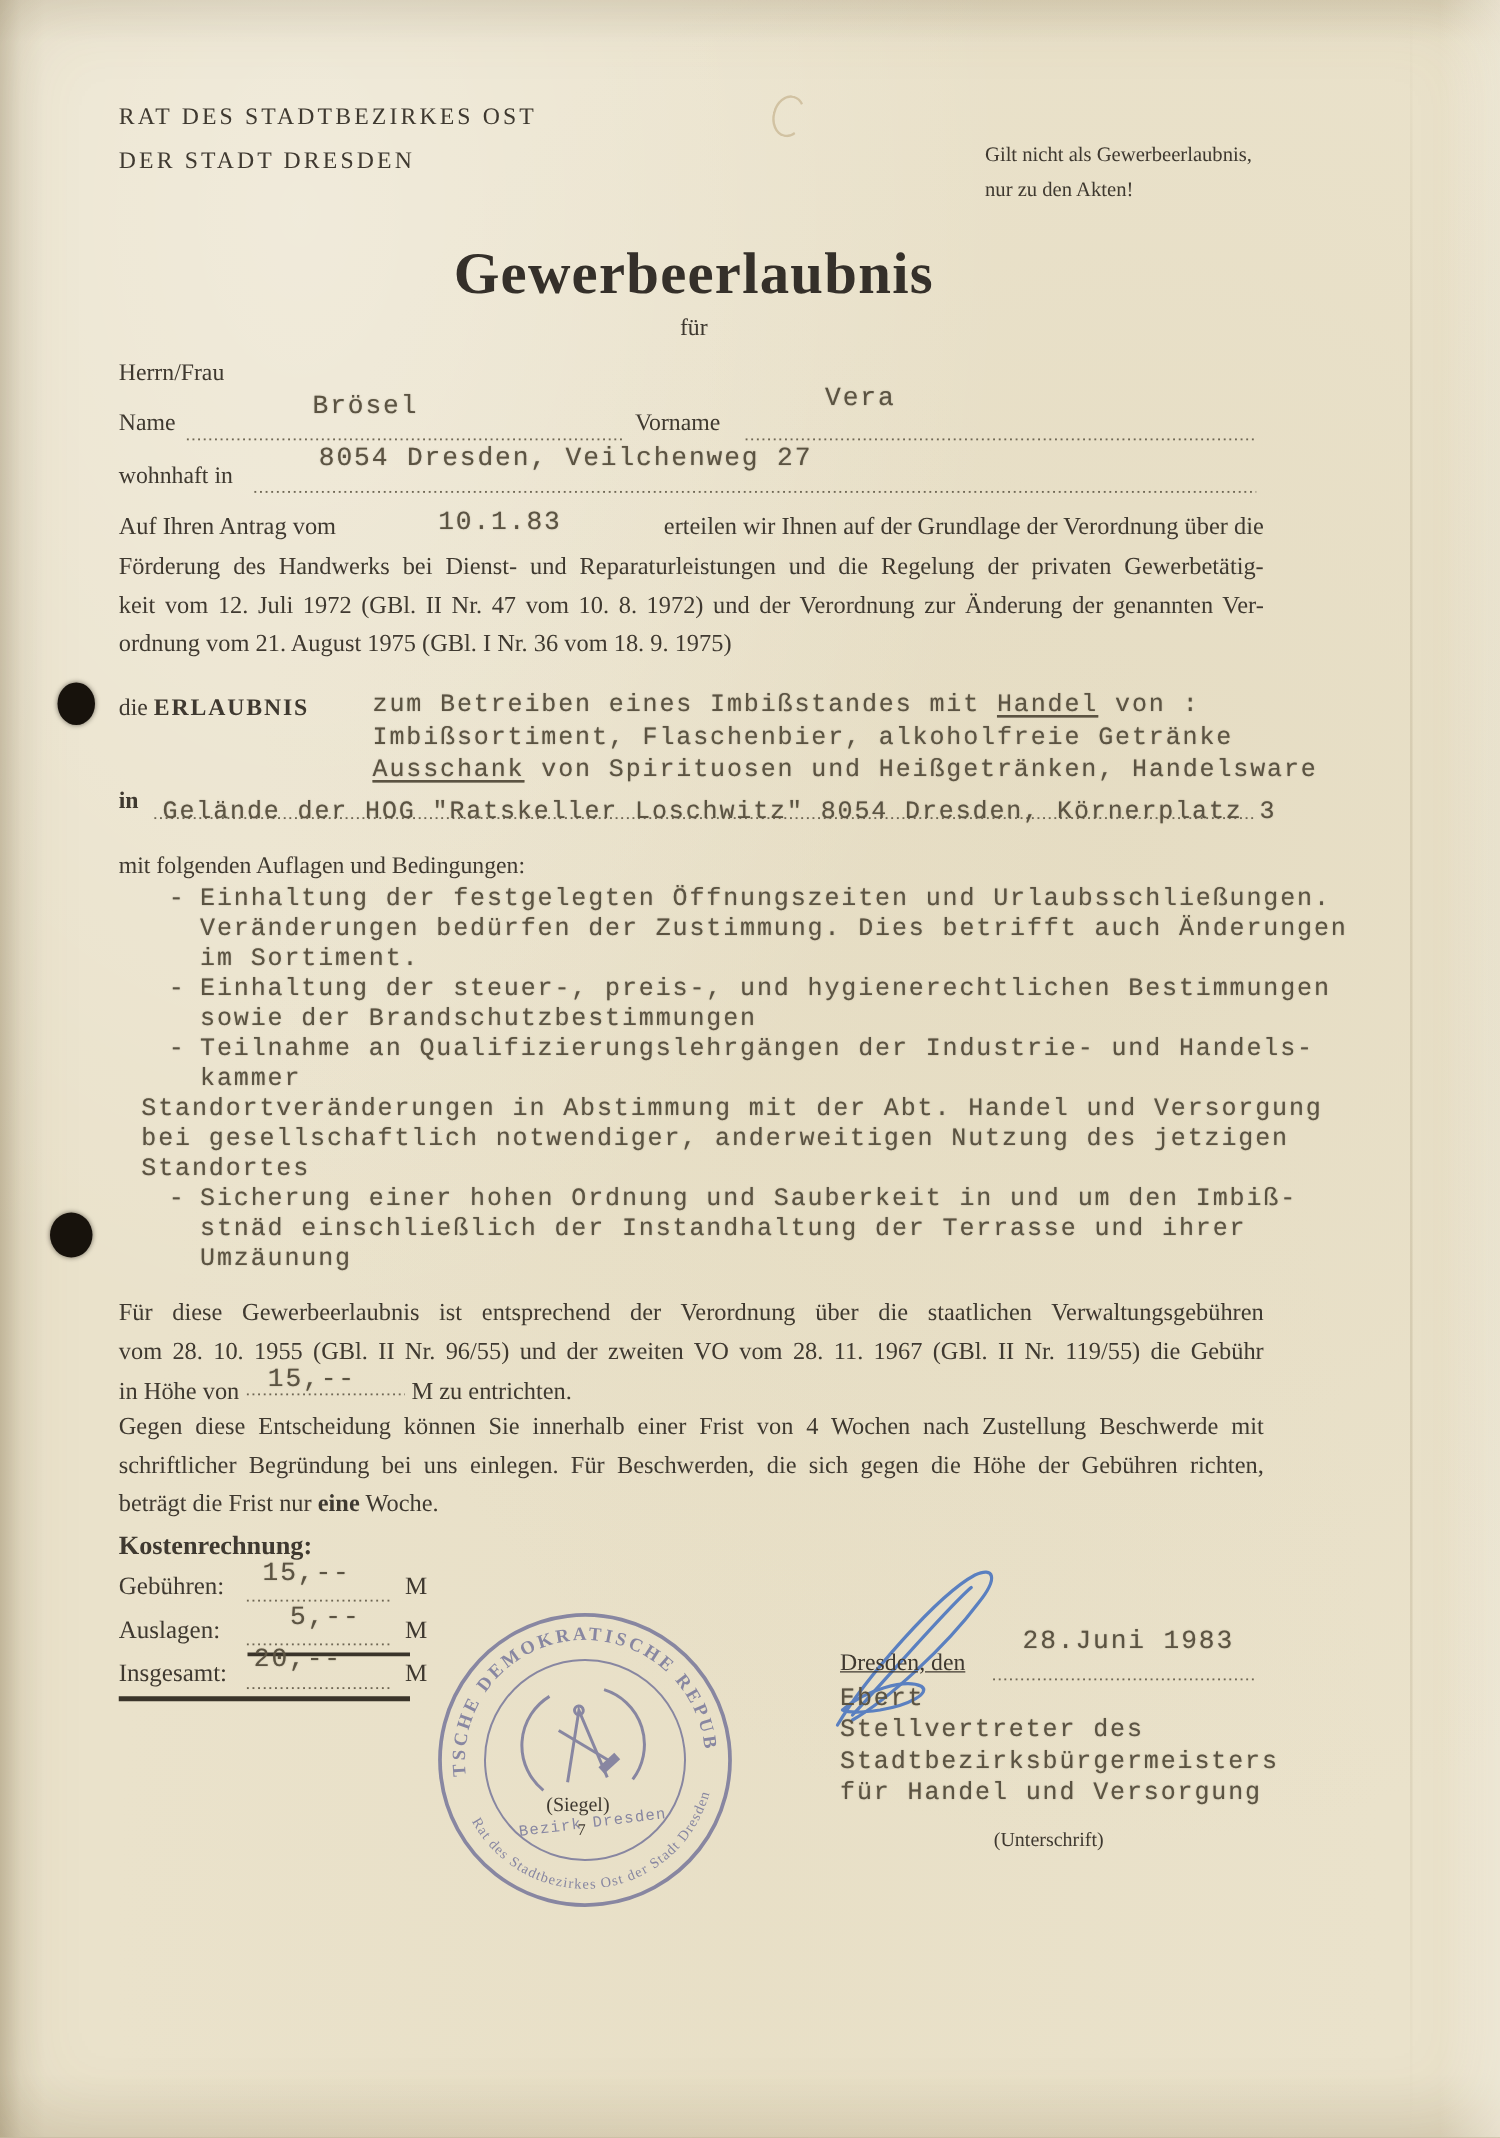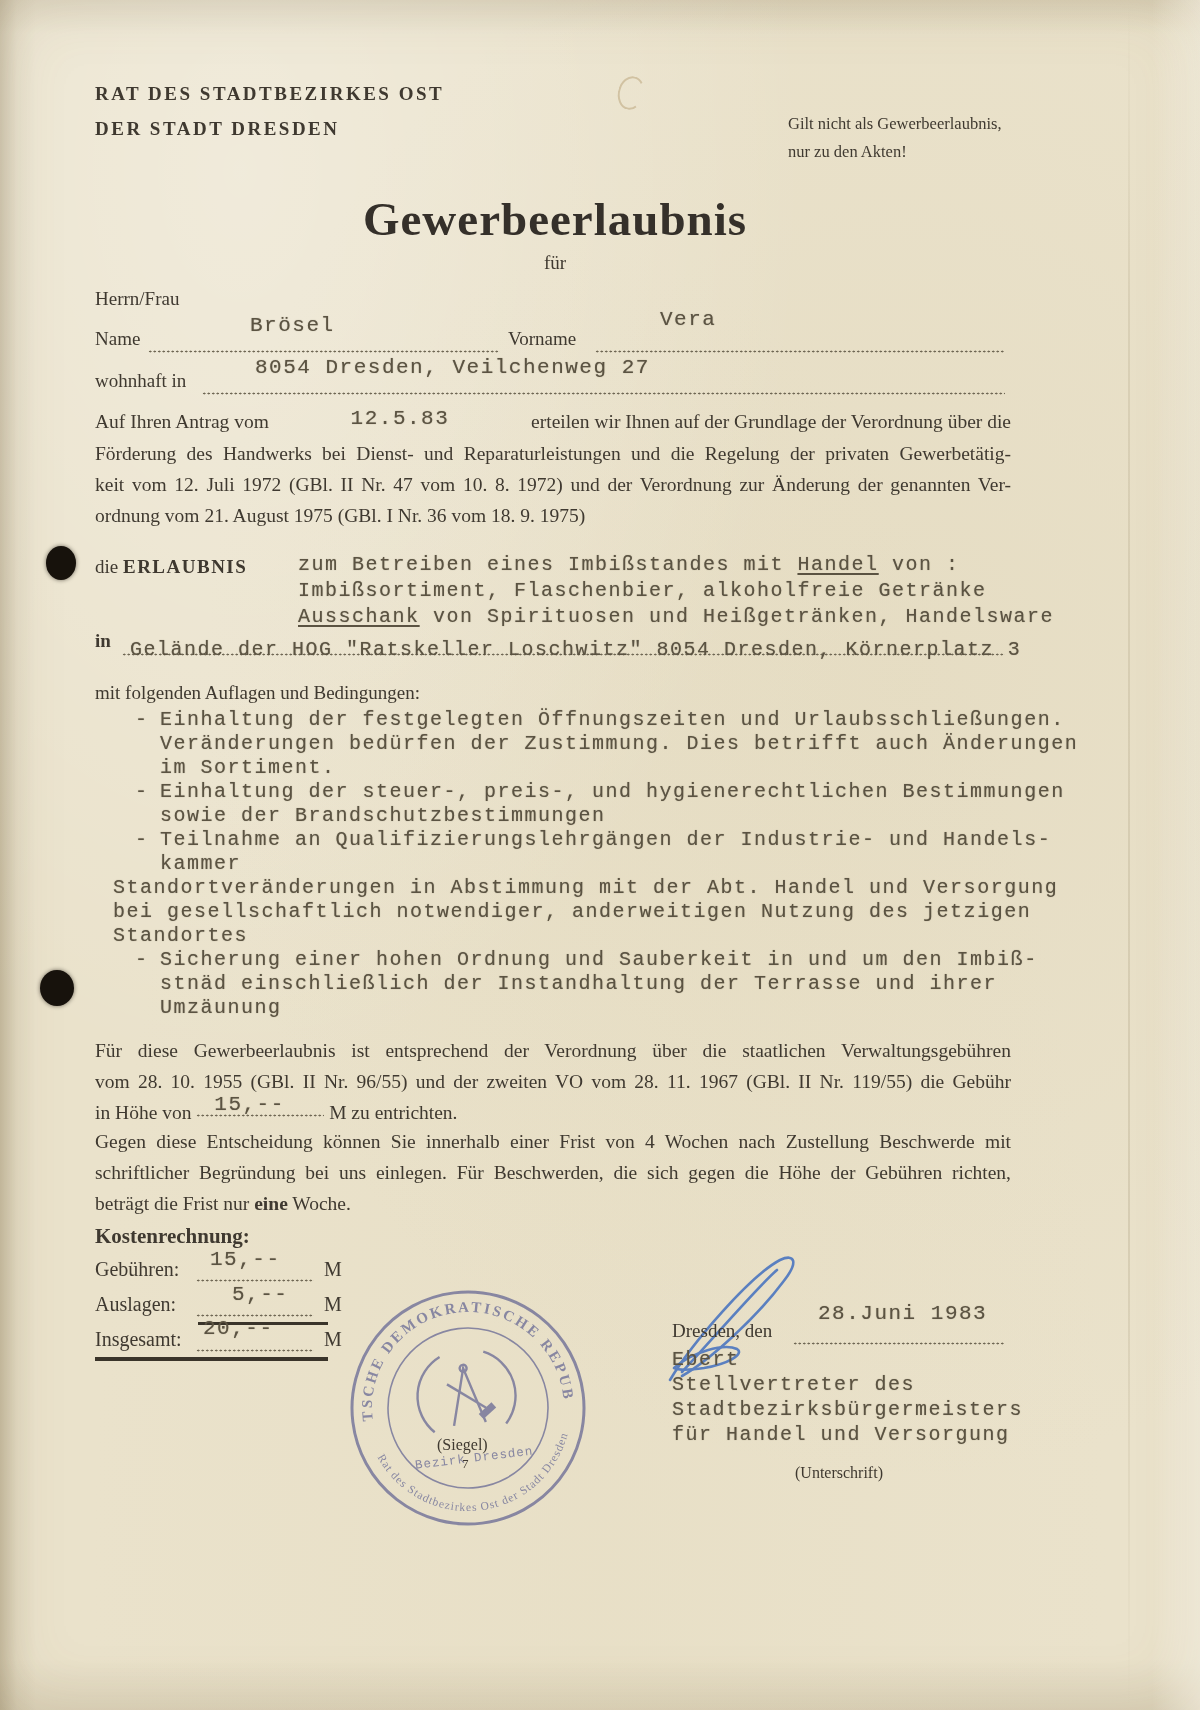--- a/index.html
+++ b/index.html
@@ -23,21 +23,21 @@
   }
   .abs{position:absolute;}
   .print{font-family:"Liberation Serif", serif;color:#3f3930;}
   .tw{
     font-family:"Liberation Mono", monospace;
     color:#5b5342;
     letter-spacing:1.5px;
     text-shadow:0 0 1px rgba(91,83,66,0.55);
     white-space:nowrap;
   }
-  .hdr{font-size:19px;letter-spacing:2.5px;font-weight:700;line-height:35px;}
+  .hdr{font-size:19px;letter-spacing:2.5px;font-weight:400;line-height:35px;}
   .note{font-size:16.5px;line-height:28px;}
   .doc-title{font-size:47px;font-weight:700;letter-spacing:1px;color:#35302a;}
   .doc-sub{font-size:19px;}
   .body19{font-size:19.5px;line-height:31px;}
   .just{text-align:justify;text-align-last:justify;}
   .dotline{
     height:3px;
     background-image:radial-gradient(circle, #6f6754 0.9px, transparent 1.1px);
     background-size:4.5px 3px;
     background-repeat:repeat-x;
@@ -98,21 +98,21 @@
   <div class="abs dotline" style="left:595px;top:350px;width:410px;"></div>
   <div class="abs tw" style="left:660px;top:308px;font-size:21px;text-align:center;">Vera</div>
 
   <div class="abs print label19" style="left:95px;top:370px;">wohnhaft in</div>
   <div class="abs dotline" style="left:202px;top:392px;width:803px;"></div>
   <div class="abs tw" style="left:255px;top:356px;font-size:21px;">8054 Dresden, Veilchenweg 27</div>
 
   <div class="abs" style="left:95px;top:406px;width:916px;">
     <div class="print body19" style="display:flex;justify-content:space-between;align-items:baseline;">
       <span>Auf Ihren Antrag vom</span>
-      <span class="tw" style="font-size:21px;transform:translateY(-4px);">12.5.83</span>
+      <span class="tw" style="font-size:21px;transform:translateY(-4px);">10.1.83</span>
       <span>erteilen wir Ihnen auf der Grundlage der Verordnung über die</span>
     </div>
     <div class="print body19 just">Förderung des Handwerks bei Dienst- und Reparaturleistungen und die Regelung der privaten Gewerbetätig-</div>
     <div class="print body19 just">keit vom 12. Juli 1972 (GBl. II Nr. 47 vom 10. 8. 1972) und der Verordnung zur Änderung der genannten Ver-</div>
     <div class="print body19">ordnung vom 21. August 1975 (GBl. I Nr. 36 vom 18. 9. 1975)</div>
   </div>
 
   <div class="abs print" style="left:95px;top:556px;font-size:19px;">
     <span>die</span>
     <span style="font-weight:600;letter-spacing:1.5px;">ERLAUBNIS</span>
@@ -241,21 +241,21 @@
   <div class="abs print" style="left:462px;top:1456px;font-size:13px;">7</div>
 
   <svg class="abs" style="left:652px;top:1248px;" width="190" height="145" viewBox="0 0 190 145">
     <g stroke="#4f78c0" stroke-width="2.6" fill="none" opacity="0.92" stroke-linecap="round">
       <path d="M18 132 C 40 95, 98 28, 128 12 C 143 5, 147 14, 131 34 C 104 70, 58 112, 30 128"></path>
       <path d="M30 124 C 60 92, 106 38, 125 22"></path>
       <path d="M22 120 C 40 104, 72 95, 85 101 C 93 106, 76 116, 52 120 C 38 122, 26 122, 22 120"></path>
     </g>
   </svg>
 
-  <div class="abs print label19" style="left:672px;top:1320px;">Dresden, den</div>
+  <div class="abs print label19" style="left:672px;top:1320px;text-decoration:underline;">Dresden, den</div>
   <div class="abs dotline" style="left:793px;top:1342px;width:212px;"></div>
   <div class="abs tw" style="left:818px;top:1302px;font-size:21px;">28.Juni 1983</div>
 
   <div class="abs tw cond" style="left:672px;top:1347px;line-height:25px;">
     <div>Ebert</div>
     <div>Stellvertreter des</div>
     <div>Stadtbezirksbürgermeisters</div>
     <div>für Handel und Versorgung</div>
   </div>
 

